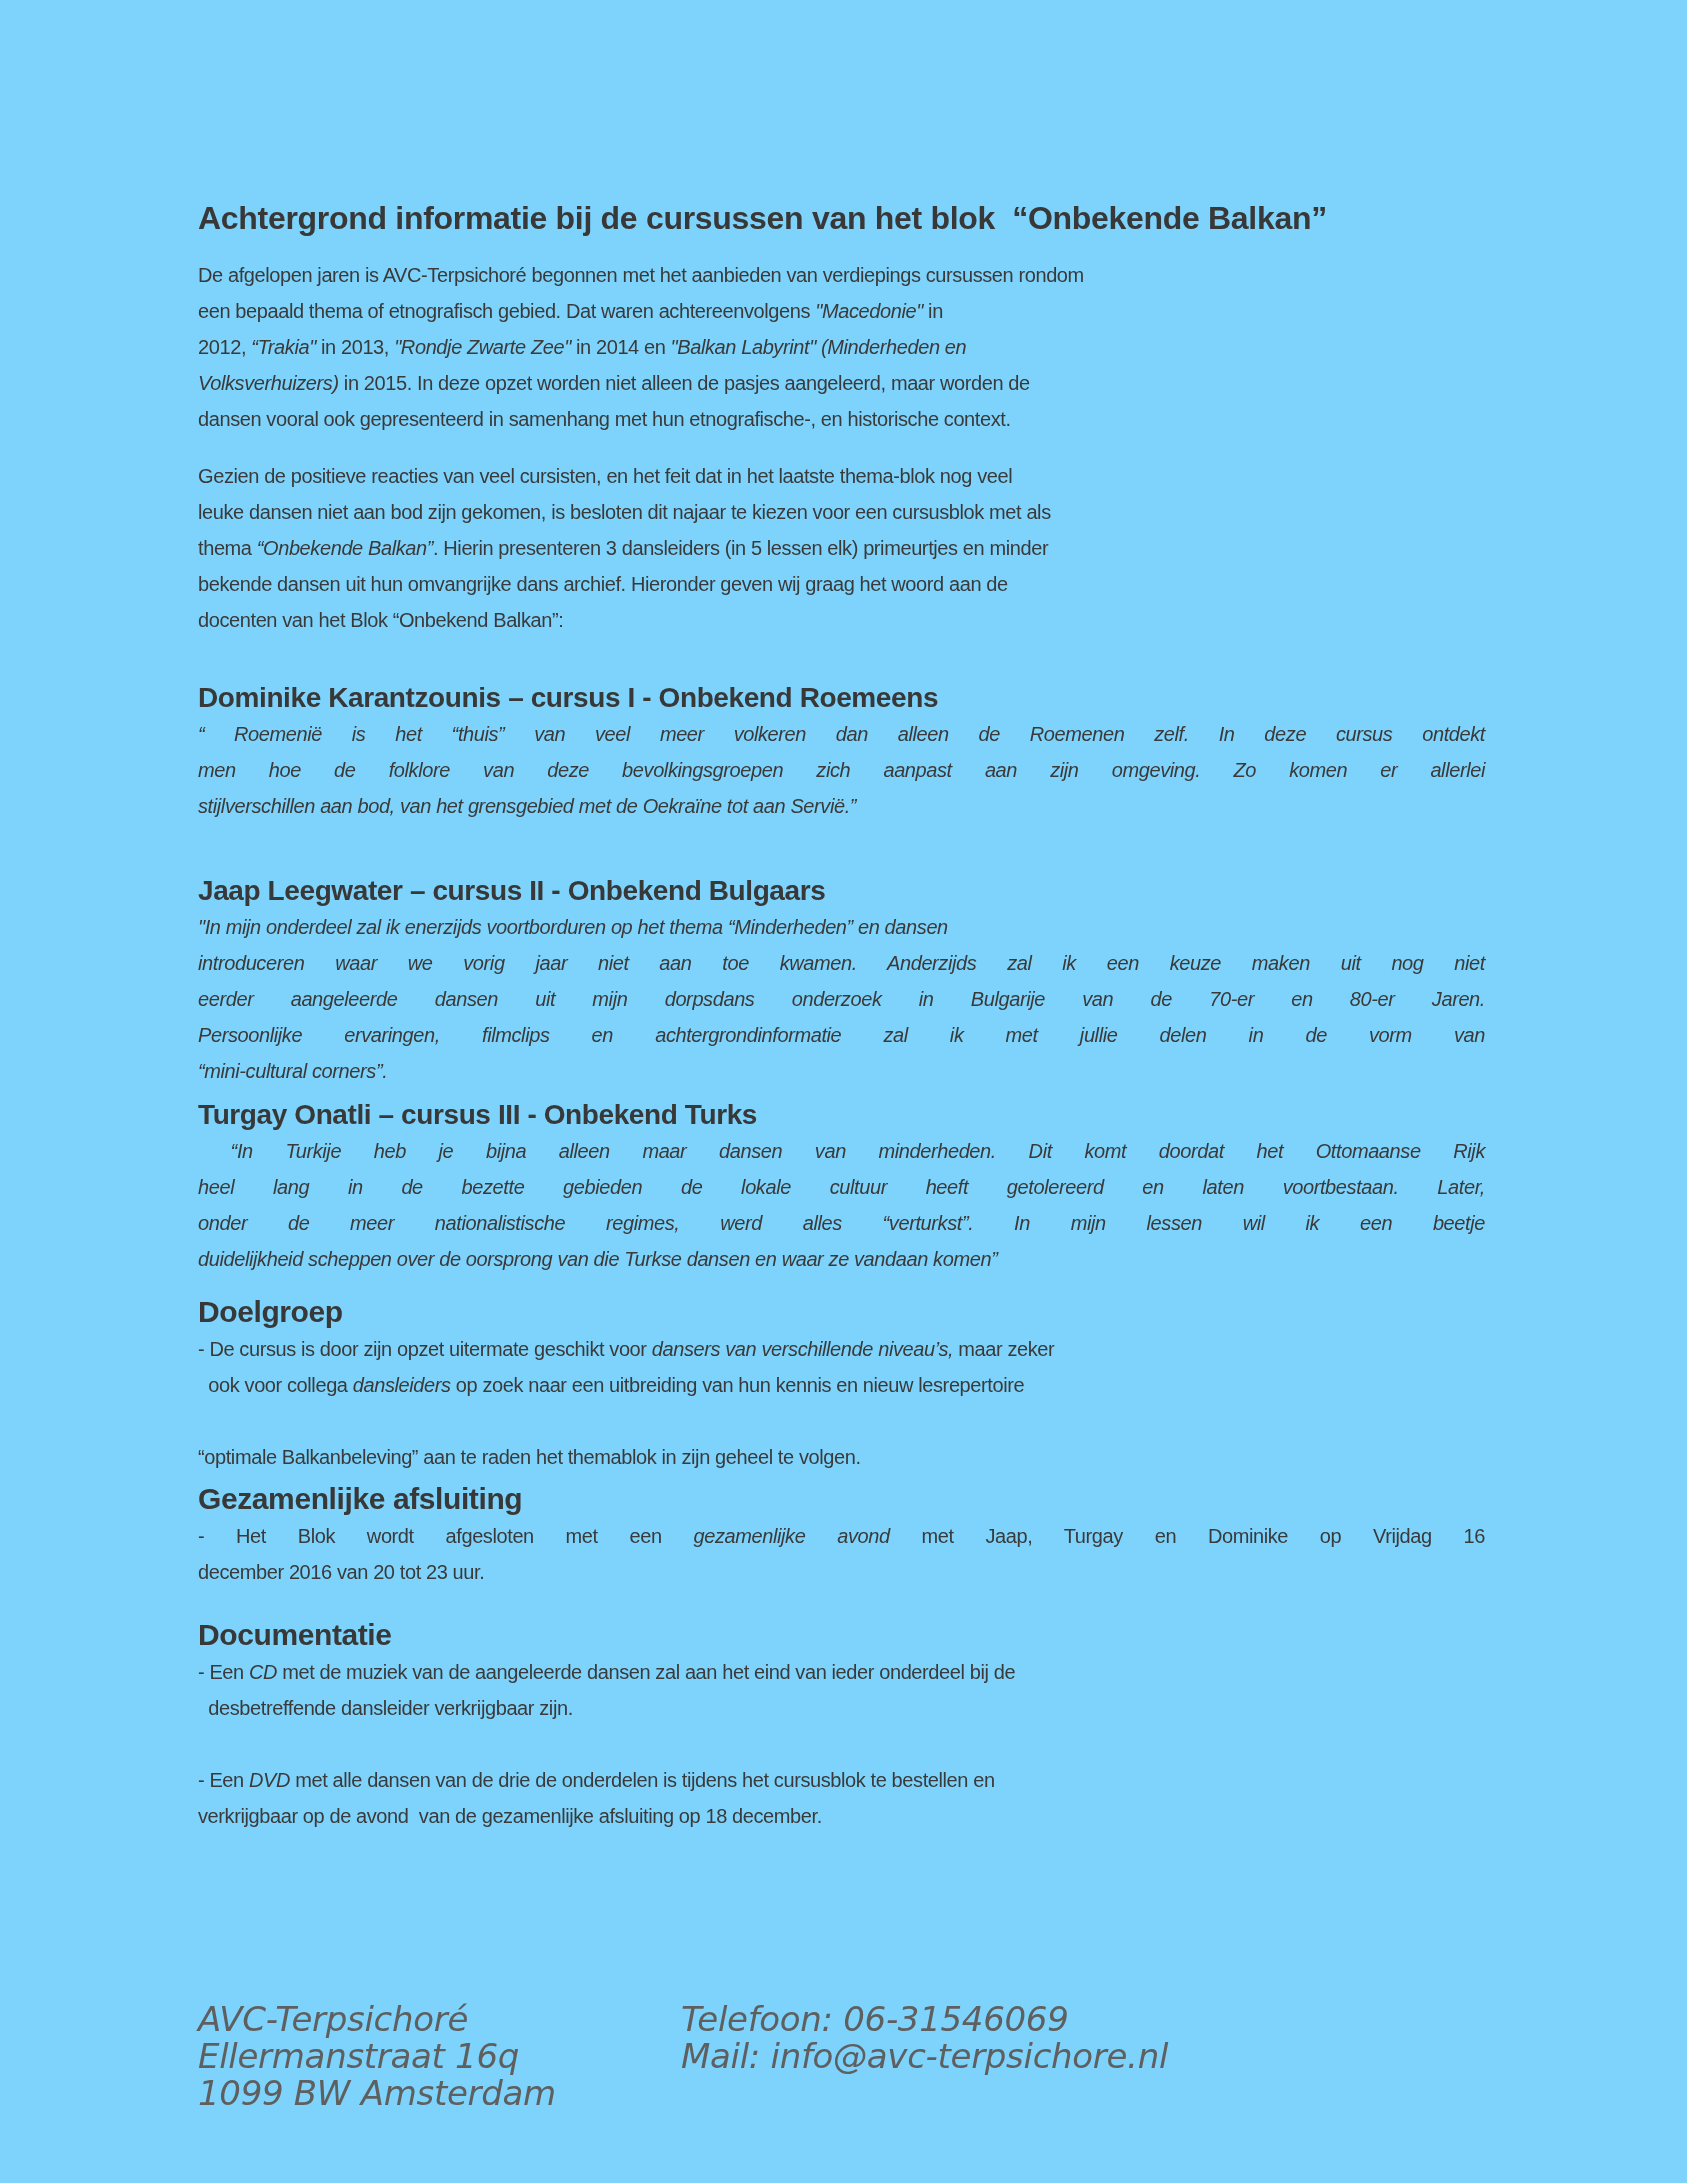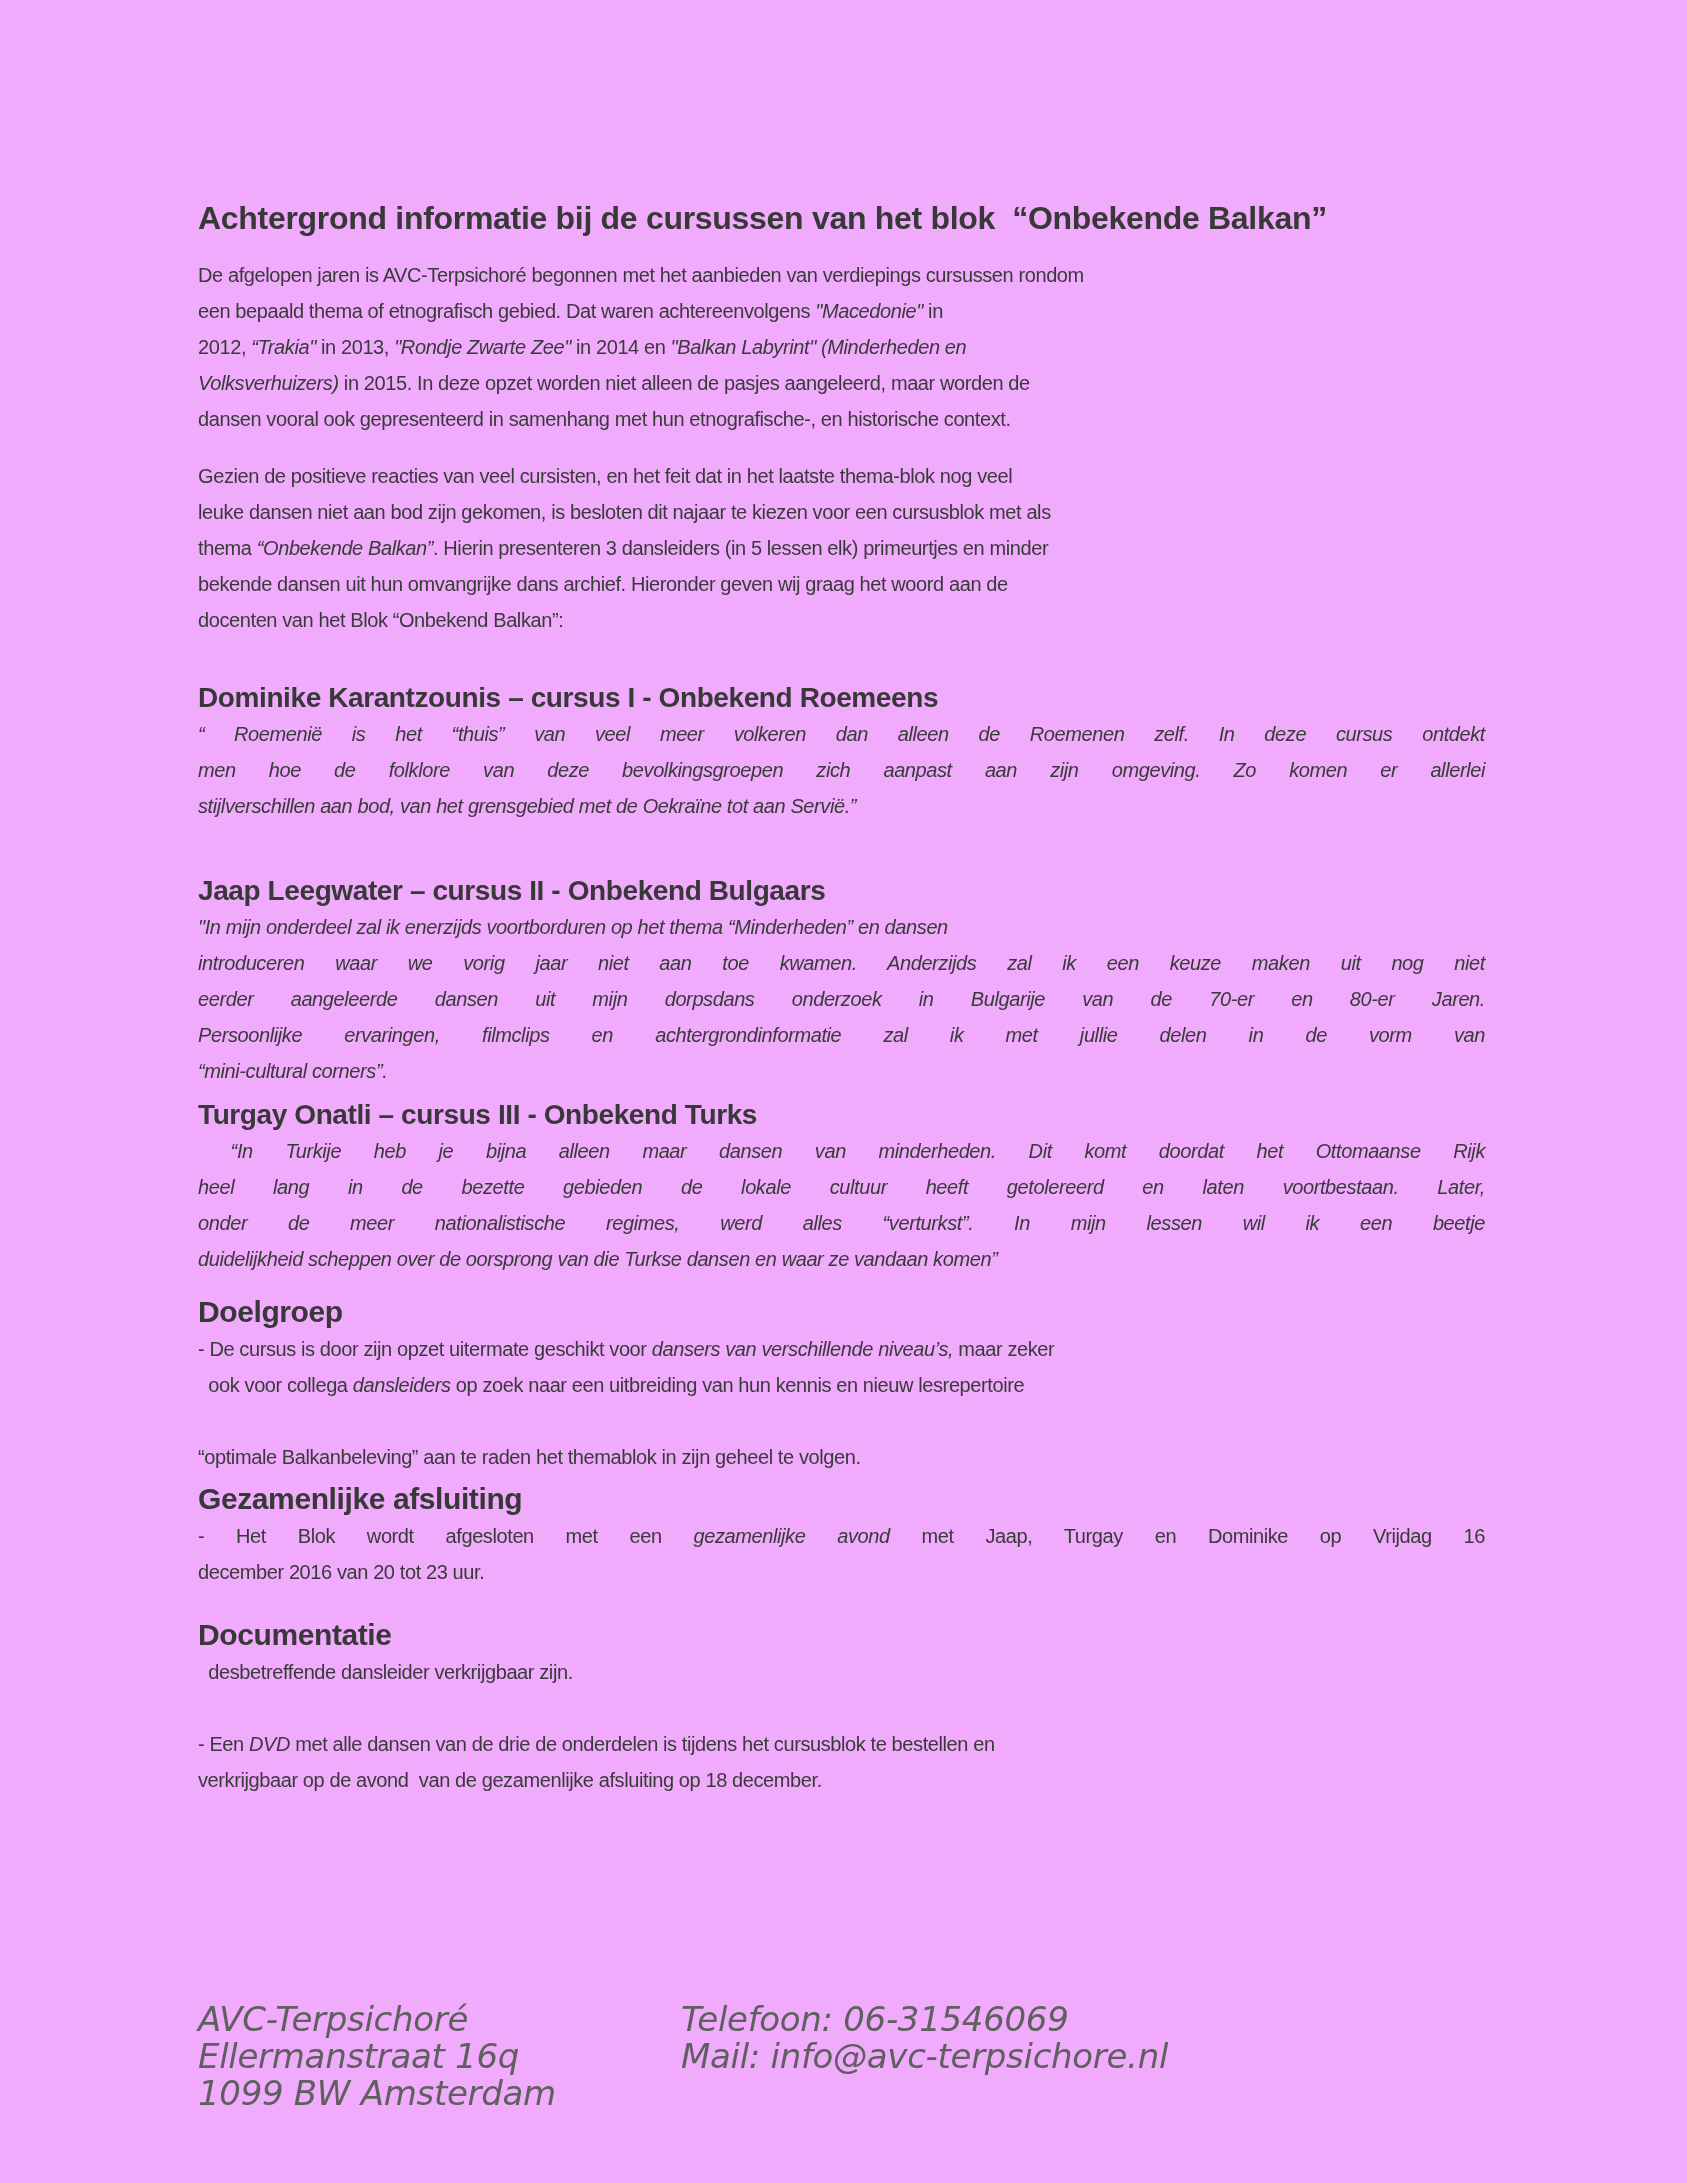--- a/index.html
+++ b/index.html
@@ -1,19 +1,19 @@
 <!DOCTYPE html>
 <html style="font-size:10.6px"><head>
 <meta charset="utf-8">
 <style>
   html,body{margin:0;padding:0;background:#e8e8e8;}
   .page{
     position:relative;
     width:1687px;height:2183px;
-    background:#f0abfc;
+    background:#7dd3fc;
     overflow:hidden;
     font-family:"Liberation Sans","DejaVu Sans",sans-serif;
     color:#3a3a3a;
   }
   .content{
     position:absolute;
     left:198px;top:198px;width:1287px;
   }
   .title{
     font-size:32px;font-weight:bold;line-height:40px;
@@ -97,20 +97,21 @@
         <div data-name="doelgroep-bullet-2" class="block">
           <div class="line" data-name="doelgroep-bullet-2-line"><span data-name="doelgroep-bullet-2-text-run">“optimale Balkanbeleving” aan te raden het themablok in zijn geheel te volgen.</span></div>
         </div>
         <div data-name="heading-gezamenlijke" class="block h-section">Gezamenlijke afsluiting</div>
         <div data-name="gezamenlijke-bullet" class="block">
           <div class="line just" data-name="gezamenlijke-bullet-line"><span data-name="gezamenlijke-bullet-text-run">- Het Blok wordt afgesloten met een </span><span class="it" data-name="gezamenlijke-bullet-italic-run">gezamenlijke avond</span><span data-name="gezamenlijke-bullet-text-run"> met Jaap, Turgay en Dominike op Vrijdag 16</span></div>
           <div class="line" data-name="gezamenlijke-bullet-line"><span data-name="gezamenlijke-bullet-text-run">december 2016 van 20 tot 23 uur.</span></div>
         </div>
         <div data-name="heading-documentatie" class="block h-section">Documentatie</div>
         <div data-name="documentatie-cd-bullet" class="block">
+          <div class="line" data-name="documentatie-cd-bullet-line"><span data-name="documentatie-cd-bullet-text-run">- Een </span><span class="it" data-name="documentatie-cd-bullet-italic-run">CD</span><span data-name="documentatie-cd-bullet-text-run"> met de muziek van de aangeleerde dansen zal aan het eind van ieder onderdeel bij de</span></div>
           <div class="line" data-name="documentatie-cd-bullet-line"><span data-name="documentatie-cd-bullet-text-run">  desbetreffende dansleider verkrijgbaar zijn.</span></div>
         </div>
         <div data-name="documentatie-dvd-bullet" class="block">
           <div class="line" data-name="documentatie-dvd-bullet-line"><span data-name="documentatie-dvd-bullet-text-run">- Een </span><span class="it" data-name="documentatie-dvd-bullet-italic-run">DVD</span><span data-name="documentatie-dvd-bullet-text-run"> met alle dansen van de drie de onderdelen is tijdens het cursusblok te bestellen en</span></div>
           <div class="line" data-name="documentatie-dvd-bullet-line"><span data-name="documentatie-dvd-bullet-text-run">verkrijgbaar op de avond  van de gezamenlijke afsluiting op 18 december.</span></div>
         </div>
       </div>
   </div>
 
   <div class="footer" data-name="footer">

